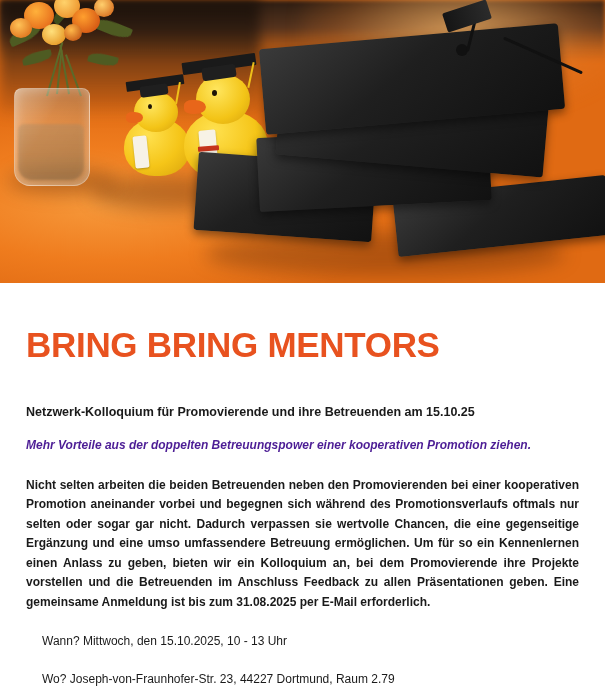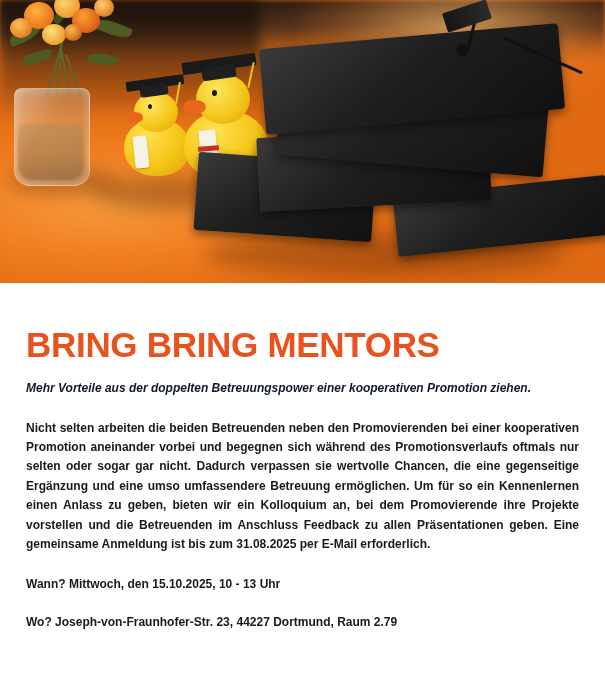--- a/index.html
+++ b/index.html
@@ -198,35 +198,35 @@
     font-size: 12.5px;
     font-weight: bold;
     color: #1a1a1a;
     line-height: 1.4;
   }
   .tagline {
     margin: 16px 0 0 0;
     font-size: 12px;
     font-style: italic;
     font-weight: bold;
-    color: #0f172a;
+    color: #4c1d95;
     line-height: 1.4;
   }
   .body-text {
     margin: 22px 0 0 0;
     font-size: 12px;
     font-weight: bold;
     color: #1a1a1a;
     line-height: 1.62;
     text-align: justify;
   }
   .detail-line {
-    margin: 20px 0 0 0;
+    margin: 20px 0 0 16px;
     font-size: 12px;
-    font-weight: bold;
+    font-weight: normal;
     color: #1a1a1a;
     line-height: 1.5;
   }
 </style>
 </head>
 <body>
 
 <div class="page">
 
   <div class="hero">
@@ -300,19 +300,20 @@
       <div class="board-btn" style="left:456px; top:44px;"></div>
 
       <div class="cord" style="left:470px; top:18px; width:3px; height:34px; transform: rotate(14deg); border-radius:2px;"></div>
       <div class="tassel-strands" style="left:444px; top:6px; width:46px; height:20px; transform: rotate(-18deg);"></div>
       <div class="cord" style="left:500px; top:54px; width:86px; height:3px; transform: rotate(24deg); border-radius:2px;"></div>
     </div>
   </div>
 
   <div class="content">
     <h1 class="headline">BRING BRING MENTORS</h1>
+    <p class="subject">Netzwerk-Kolloquium für Promovierende und ihre Betreuenden am 15.10.25</p>
     <p class="tagline">Mehr Vorteile aus der doppelten Betreuungspower einer kooperativen Promotion ziehen.</p>
     <p class="body-text">Nicht selten arbeiten die beiden Betreuenden neben den Promovierenden bei einer kooperativen Promotion aneinander vorbei und begegnen sich während des Promotionsverlaufs oftmals nur selten oder sogar gar nicht. Dadurch verpassen sie wertvolle Chancen, die eine gegenseitige Ergänzung und eine umso umfassendere Betreuung ermöglichen. Um für so ein Kennenlernen einen Anlass zu geben, bieten wir ein Kolloquium an, bei dem Promovierende ihre Projekte vorstellen und die Betreuenden im Anschluss Feedback zu allen Präsentationen geben. Eine gemeinsame Anmeldung ist bis zum 31.08.2025 per E-Mail erforderlich.</p>
     <p class="detail-line">Wann? Mittwoch, den 15.10.2025, 10 - 13 Uhr</p>
     <p class="detail-line">Wo? Joseph-von-Fraunhofer-Str. 23, 44227 Dortmund, Raum 2.79</p>
   </div>
 
 </div>
 
 </body></html>

